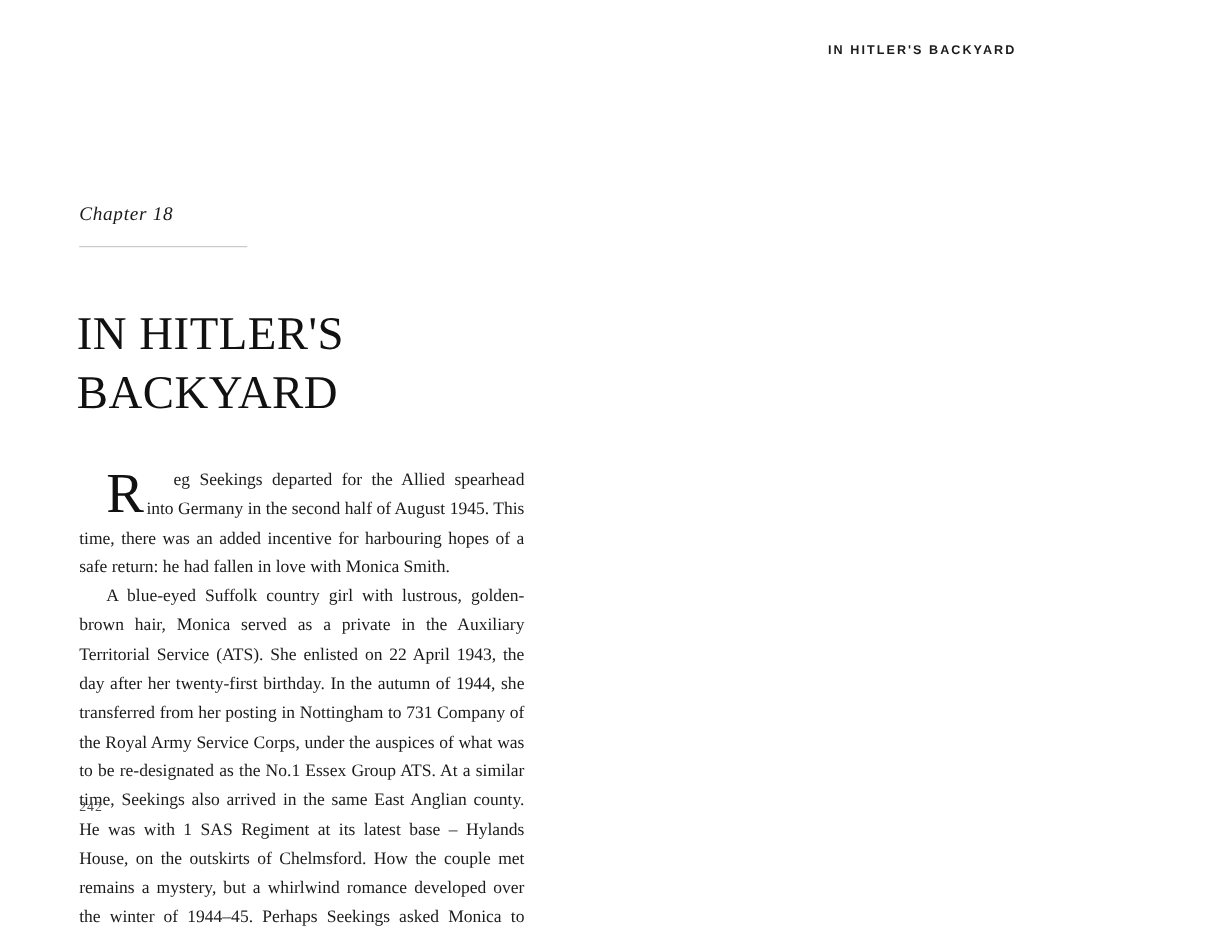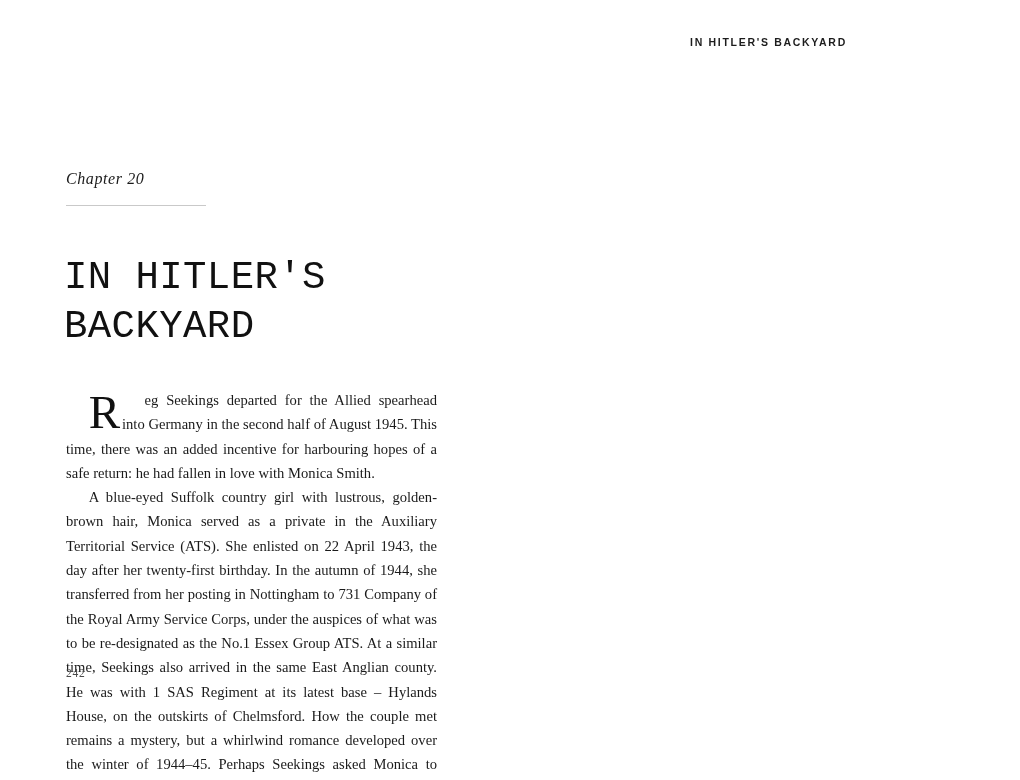--- a/index.html
+++ b/index.html
@@ -61,21 +61,21 @@
     left: 66px;
     width: 140px;
     height: 1px;
     background: #c9c9c9;
   }
   .chapter-title {
     position: absolute;
     top: 228px;
     left: 64px;
     width: 400px;
-    font-family: Liberation Mono, monospace;
+    font-family: Liberation Serif, serif;
     font-weight: 300;
     font-size: 39px;
     line-height: 49px;
     letter-spacing: 0.4px;
     color: #111111;
     white-space: pre-line;
   }
 
   
   .column {
@@ -125,21 +125,21 @@
   }
   .page.right-page { width: 510px; }
 </style>
 </head>
 <body>
 
 <div class="spread">
 
   <div class="page left-page">
 
-    <div class="chapter-label">Chapter 20</div>
+    <div class="chapter-label">Chapter 18</div>
 
     <div class="chapter-rule"></div>
 
     <h1 class="chapter-title">IN HITLER'S
 BACKYARD</h1>
 
     <div class="column left">
       <p class="dropcap-para"><span class="dropcap">R</span><span>eg Seekings departed for the Allied spearhead into Germany in the second half of August 1945. This time, there was an added incentive for harbouring hopes of a safe return: he had fallen in love with Monica Smith.</span></p>
       <p>A blue-eyed Suffolk country girl with lustrous, golden-brown hair, Monica served as a private in the Auxiliary Territorial Service (ATS). She enlisted on 22 April 1943, the day after her twenty-first birthday. In the autumn of 1944, she transferred from her posting in Nottingham to 731 Company of the Royal Army Service Corps, under the auspices of what was to be re-designated as the No.1 Essex Group ATS. At a similar time, Seekings also arrived in the same East Anglian county. He was with 1 SAS Regiment at its latest base – Hylands House, on the outskirts of Chelmsford. How the couple met remains a mystery, but a whirlwind romance developed over the winter of 1944–45. Perhaps Seekings asked Monica to dance at a forces social function – she was a keen dancer, according</p>
     </div>

